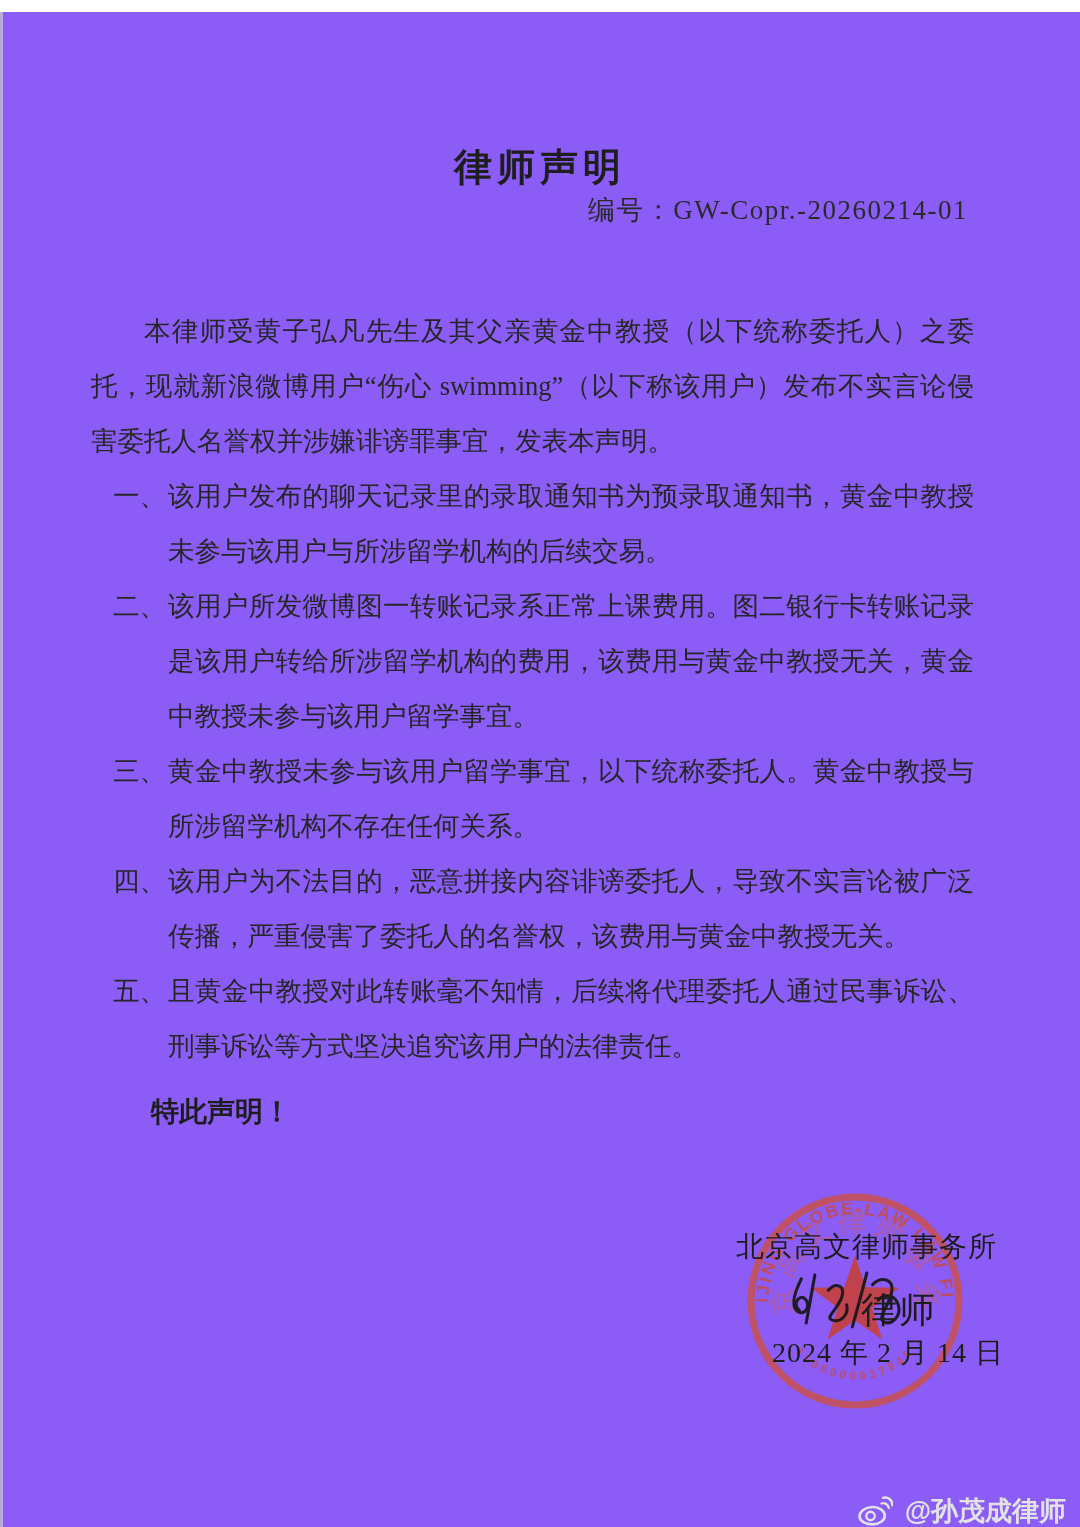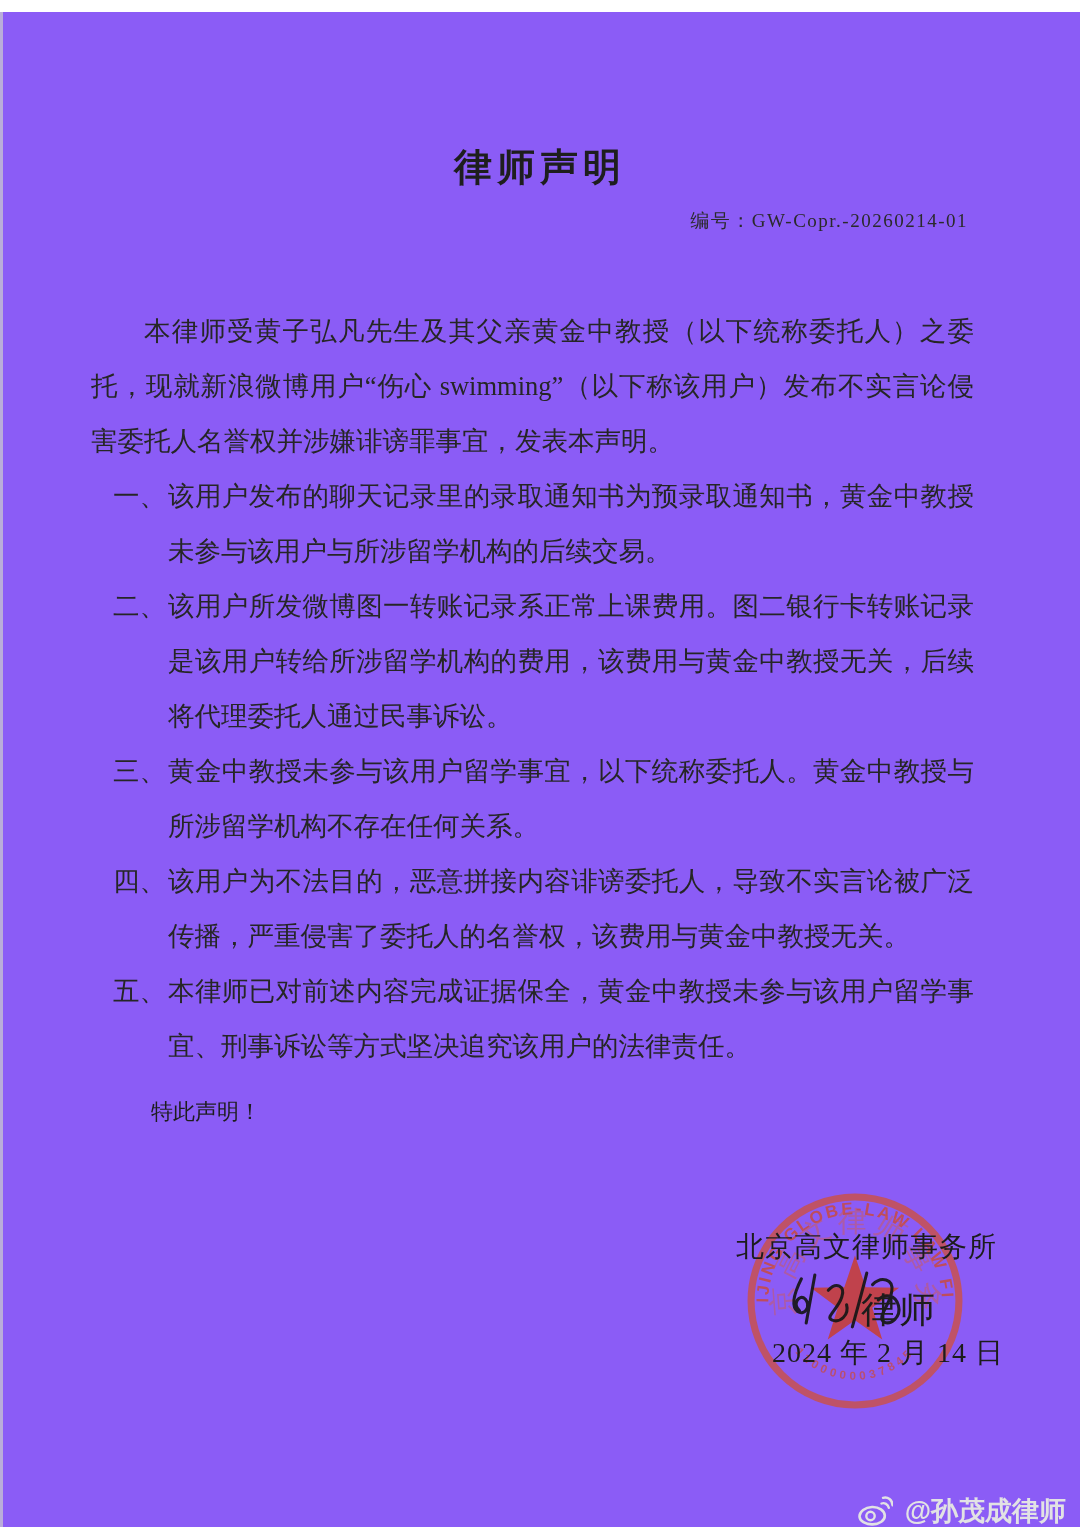--- a/index.html
+++ b/index.html
@@ -31,23 +31,23 @@
     left: 0;
     width: 100%;
     text-align: center;
     font-size: 38px;
     font-weight: bold;
     letter-spacing: 5px;
     color: #1e1e1e;
   }
   .doc-number {
     position: absolute;
-    top: 196px;
+    top: 180px;
     right: 112px;
-    font-size: 19px;
+    font-size: 27px;
     letter-spacing: 1.5px;
     color: #2a2a2a;
   }
   .doc-body {
     position: absolute;
     top: 292px;
     left: 91px;
     right: 106px;
     font-size: 26.5px;
     line-height: 55px;
@@ -68,22 +68,22 @@
     white-space: nowrap;
     padding-right: 2px;
   }
   .list-item .item-text {
     flex: 1 1 auto;
     text-align: justify;
   }
   .closing {
     margin-left: 60px;
     margin-top: 10px;
-    font-weight: normal;
-    font-size: 22px;
+    font-weight: bold;
+    font-size: 28px;
     color: #1d1d1d;
   }
   
   .seal {
     position: absolute;
     left: 744px;
     top: 1178px;
     width: 222px;
     height: 222px;
   }
@@ -146,33 +146,33 @@
 
   <div class="doc-body">
     <p class="intro">本律师受黄子弘凡先生及其父亲黄金中教授（以下统称委托人）之委托，现就新浪微博用户“伤心 swimming”（以下称该用户）发布不实言论侵害委托人名誉权并涉嫌诽谤罪事宜，发表本声明。</p>
 
     <div class="list-item">
       <span class="marker">一、</span>
       <span class="item-text">该用户发布的聊天记录里的录取通知书为预录取通知书，黄金中教授未参与该用户与所涉留学机构的后续交易。</span>
     </div>
     <div class="list-item">
       <span class="marker">二、</span>
-      <span class="item-text">该用户所发微博图一转账记录系正常上课费用。图二银行卡转账记录是该用户转给所涉留学机构的费用，该费用与黄金中教授无关，后续将代理委托人通过民事诉讼。</span>
+      <span class="item-text">该用户所发微博图一转账记录系正常上课费用。图二银行卡转账记录是该用户转给所涉留学机构的费用，该费用与黄金中教授无关，黄金中教授未参与该用户留学事宜。</span>
     </div>
     <div class="list-item">
       <span class="marker">三、</span>
       <span class="item-text">黄金中教授未参与该用户留学事宜，以下统称委托人。黄金中教授与所涉留学机构不存在任何关系。</span>
     </div>
     <div class="list-item">
       <span class="marker">四、</span>
       <span class="item-text">该用户为不法目的，恶意拼接内容诽谤委托人，导致不实言论被广泛传播，严重侵害了委托人的名誉权，该费用与黄金中教授无关。</span>
     </div>
     <div class="list-item">
       <span class="marker">五、</span>
-      <span class="item-text">本律师已对前述内容完成证据保全，黄金中教授未参与该用户留学事宜、刑事诉讼等方式坚决追究该用户的法律责任。</span>
+      <span class="item-text">且黄金中教授对此转账毫不知情，后续将代理委托人通过民事诉讼、刑事诉讼等方式坚决追究该用户的法律责任。</span>
     </div>
 
     <div class="closing">特此声明！</div>
   </div>
 
   <svg class="seal" viewBox="0 0 220 220" aria-hidden="true">
     <defs>
       <path id="arcTop" d="M 24,110 A 86,86 0 1 1 196,110" fill="none"></path>
       <path id="arcBottom" d="M 32,110 A 78,78 0 0 0 188,110" fill="none"></path>
       <path id="arcInner" d="M 58,136 A 62,62 0 1 1 162,136" fill="none"></path>

